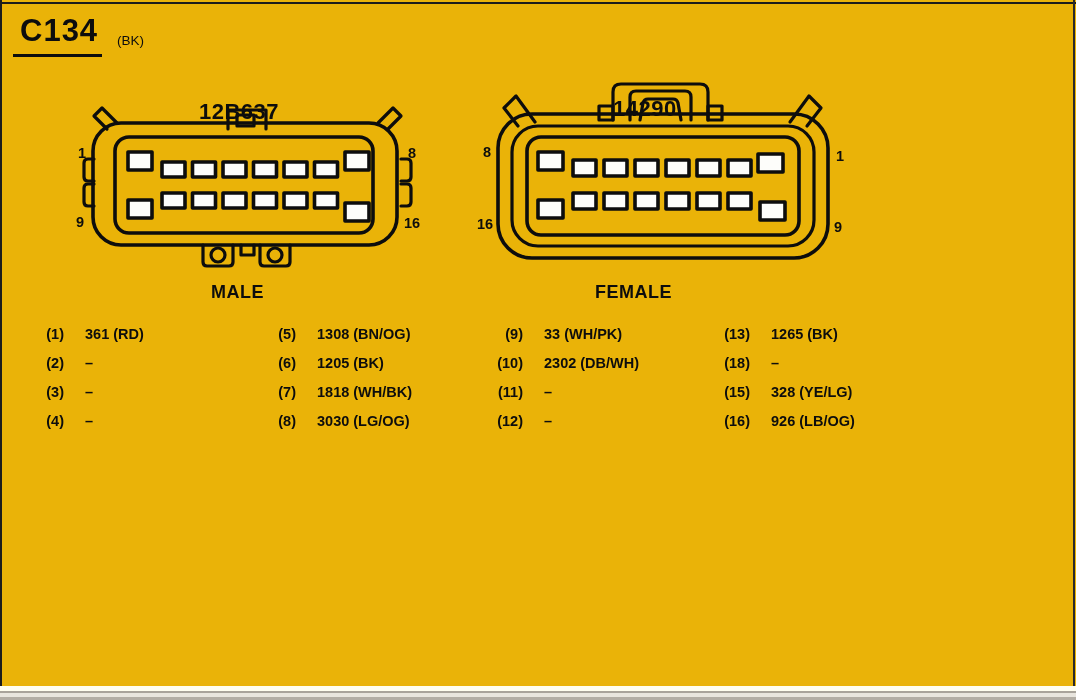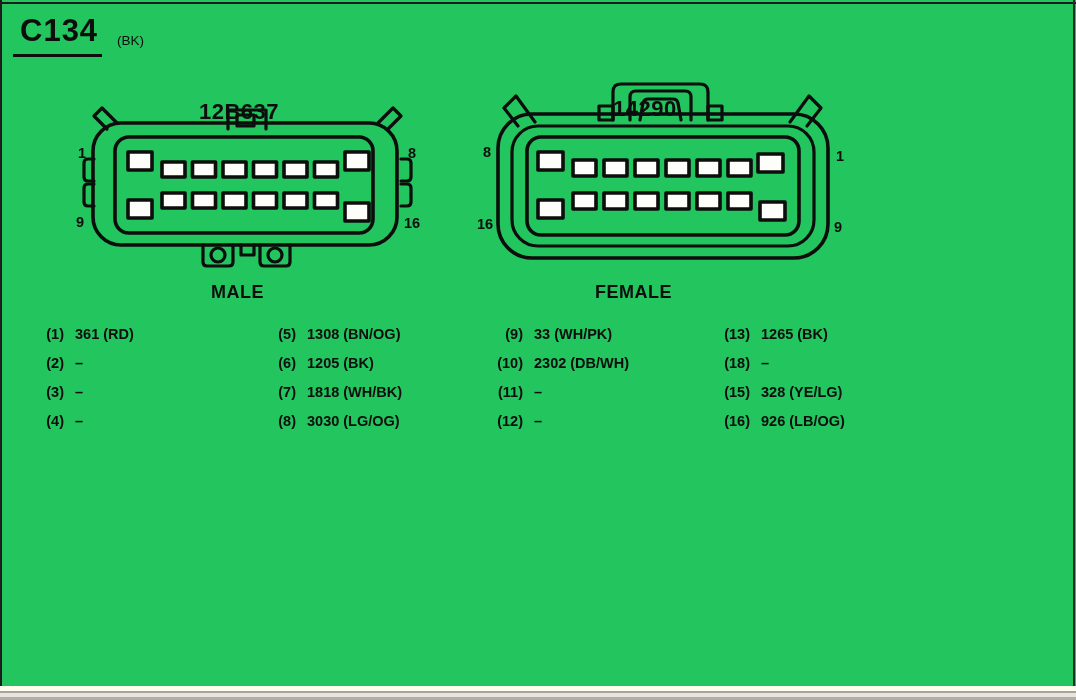--- a/index.html
+++ b/index.html
@@ -1,18 +1,18 @@
 <!DOCTYPE html>
 <html><head>
 <meta charset="utf-8">
 <style>
   html,body{margin:0;padding:0;background:#888;}
   .page{
     position:relative;width:1076px;height:700px;
-    background:#22c55e;overflow:hidden;
+    background:#eab308;overflow:hidden;
     font-family:"Liberation Sans","DejaVu Sans",sans-serif;
     color:#0d0d0d;
   }
   .edge-top{position:absolute;top:2px;left:0;width:100%;height:2px;background:#1c1c1c;}
   .edge-left{position:absolute;top:0;left:0;width:2px;height:686px;background:#1c1c1c;}
   .edge-right{position:absolute;top:0;right:1px;width:2px;height:686px;background:#2a2a2a;}
   .footer-strip{position:absolute;bottom:0;left:0;width:100%;height:14px;}
   .fs1{height:5px;background:#fffef0;}
   .fs2{height:2px;background:#a8a39b;}
   .fs3{height:4px;background:#e8e5de;}
@@ -28,21 +28,21 @@
 
   .pin-corner-label{font-size:14.5px;font-weight:bold;}
   .gender-label{font-size:18px;font-weight:bold;letter-spacing:.5px;}
 
   svg.connector{position:absolute;}
   svg.connector *{vector-effect:non-scaling-stroke;}
 
   .pin-col{position:absolute;font-size:14.5px;font-weight:bold;}
   .pin-row{display:flex;height:20px;margin-bottom:9px;align-items:baseline;}
   .pin-num{display:inline-block;width:38px;text-align:right;}
-  .pin-circuit{margin-left:11px;white-space:nowrap;}
+  .pin-circuit{margin-left:21px;white-space:nowrap;}
 </style>
 </head>
 <body>
 
 <div class="page">
 
   <div class="edge-top abs" style="left:0;"></div>
   <div class="edge-left"></div>
   <div class="edge-right"></div>
 

